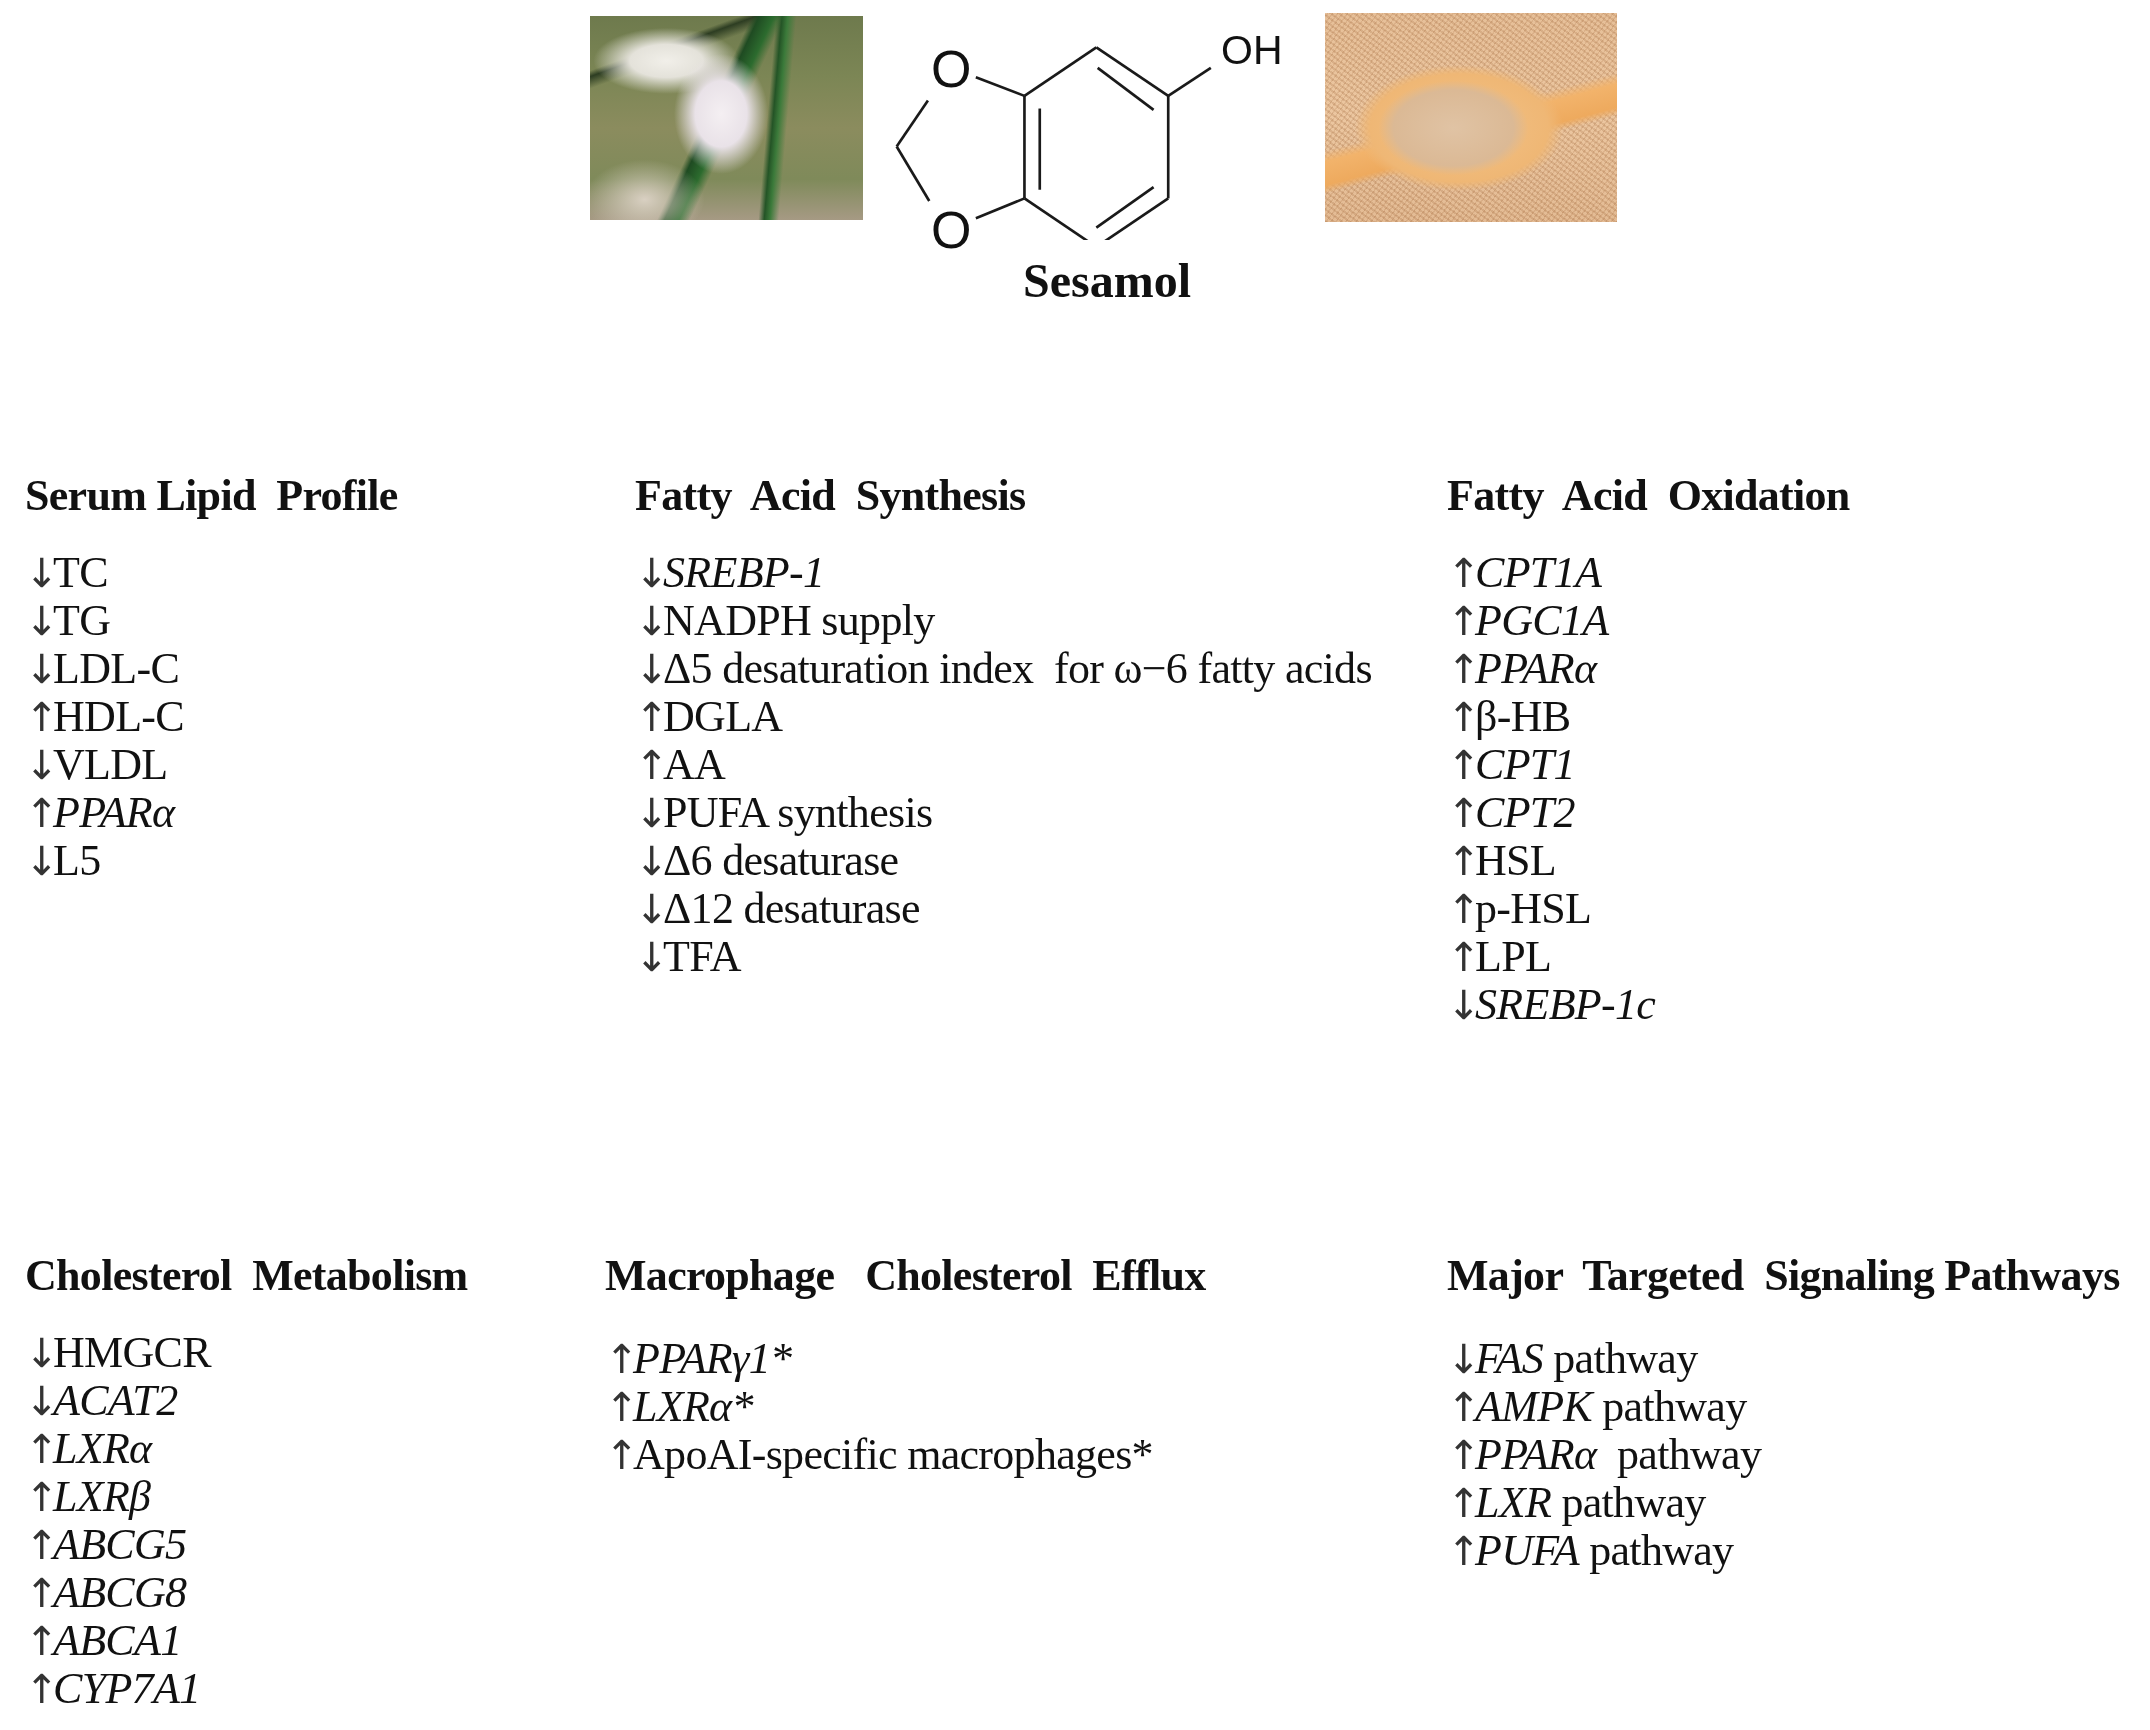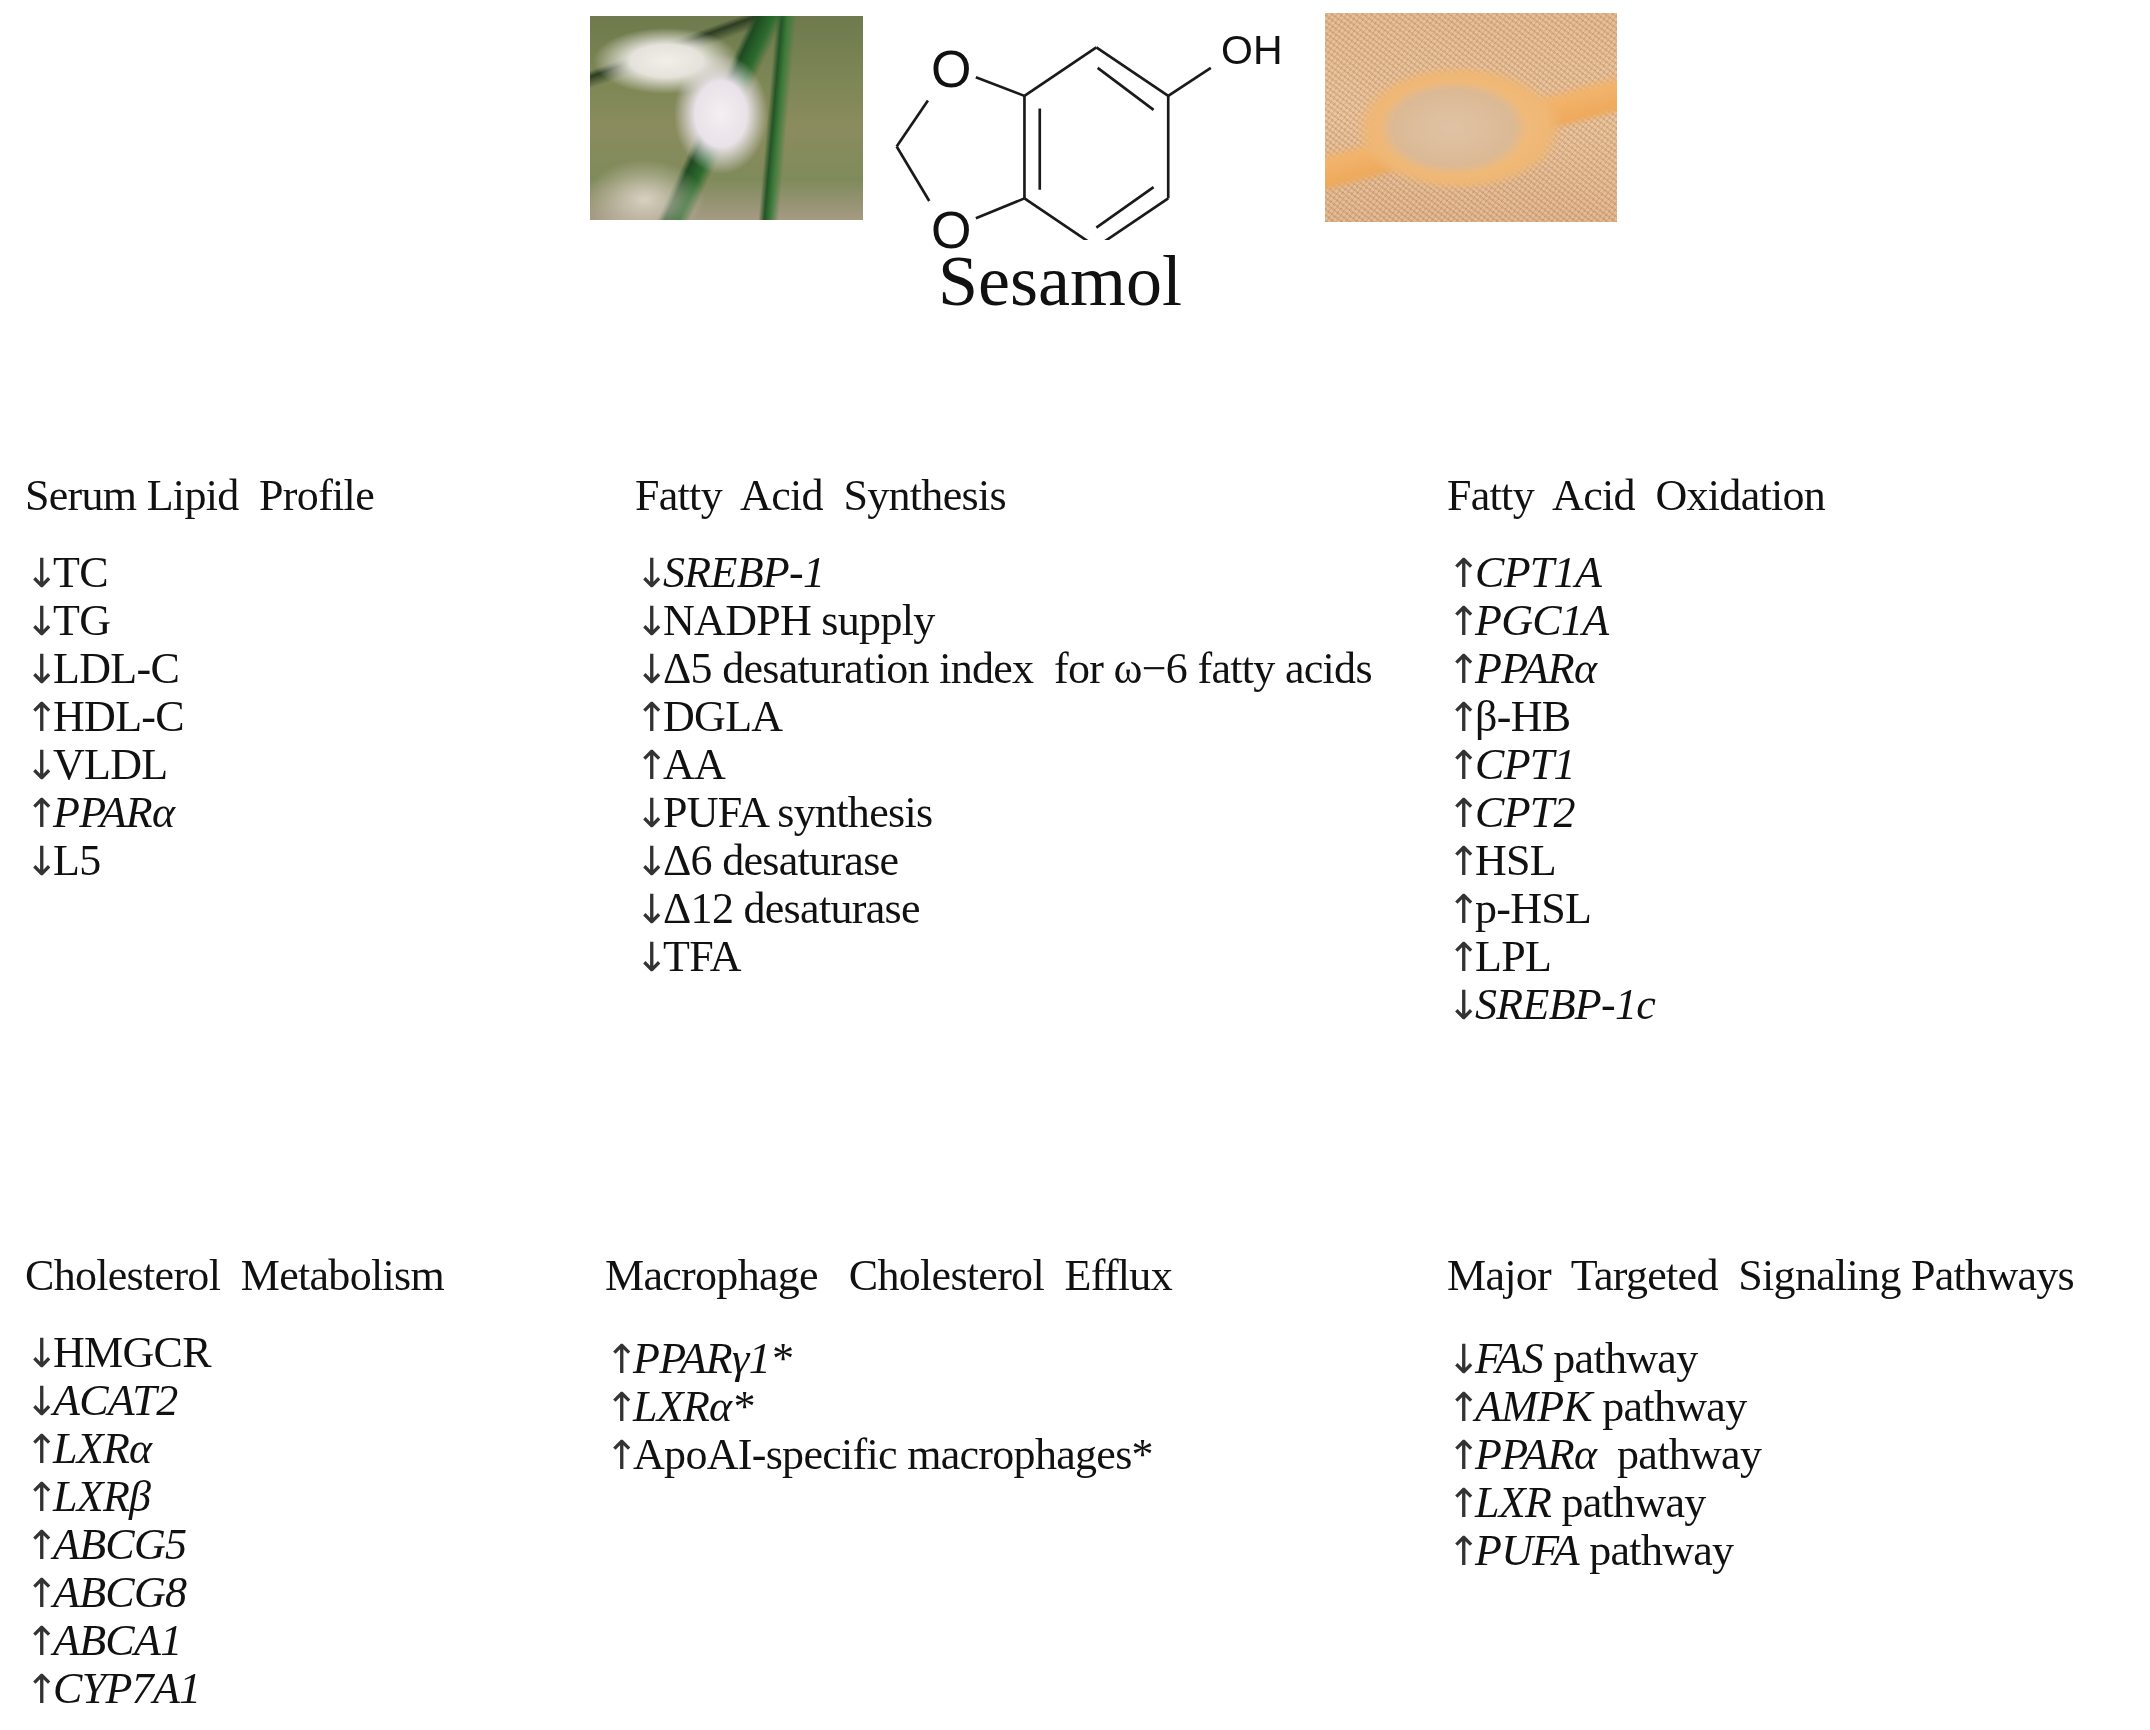--- a/index.html
+++ b/index.html
@@ -19,24 +19,24 @@
   #seeds { left: 1325px; top: 13.3px; width: 292px; height: 209px;
     background:
       radial-gradient(ellipse 100px 63px at 44% 55%, #e0c3a4 0%, #dbb995 60%, rgba(219,185,149,0) 75%),
       radial-gradient(ellipse 127px 77px at 46% 55%, #f3c388 0%, #efb775 70%, rgba(239,183,117,0) 82%),
       linear-gradient(165deg, rgba(0,0,0,0) 48%, #f2b36b 52%, #eeaa5e 60%, rgba(0,0,0,0) 63%),
       repeating-linear-gradient(37deg, rgba(160,110,70,0.18) 0 2px, rgba(255,230,200,0.12) 2px 4.7px),
       repeating-linear-gradient(-53deg, rgba(150,100,60,0.14) 0 1.3px, rgba(255,240,215,0.10) 1.3px 4px),
       linear-gradient(180deg, #e0b48a 0%, #e6bc93 50%, #dcae84 100%);
   }
   #molecule { position: absolute; left: 886px; top: 13.3px; width: 426px; height: 227px; }
-  #title { position: absolute; left: 860px; width: 400px; top: 245px; text-align: center;
-           font-weight: normal; font-size: 72px; line-height: 72px; }
+  #title { position: absolute; left: 907px; width: 400px; top: 245px; text-align: center;
+           font-weight: bold; font-size: 48px; line-height: 72px; }
   .section { position: absolute; }
-  .sec-title { font-weight: normal; font-size: 44px; line-height: 44px; white-space: pre; letter-spacing: -0.7px; }
+  .sec-title { font-weight: bold; font-size: 44px; line-height: 44px; white-space: pre; letter-spacing: -0.7px; }
   .items { margin-top: 31px; }
   .item { font-size: 44px; line-height: 48px; height: 48px; white-space: pre; display: flex; align-items: baseline; letter-spacing: -0.7px; }
   .arrow { display: inline-block; width: 28px; font-size: 40px; color: #333; font-family: "DejaVu Sans", sans-serif; }
   .it { font-style: italic; }
   #s1 { left: 25px; top: 474px; }
   #s2 { left: 635px; top: 474px; }
   #s3 { left: 1447px; top: 474px; }
   #s4 { left: 25px; top: 1254px; }
   #s5 { left: 605px; top: 1254px; }
   #s6 { left: 1447px; top: 1254px; }

